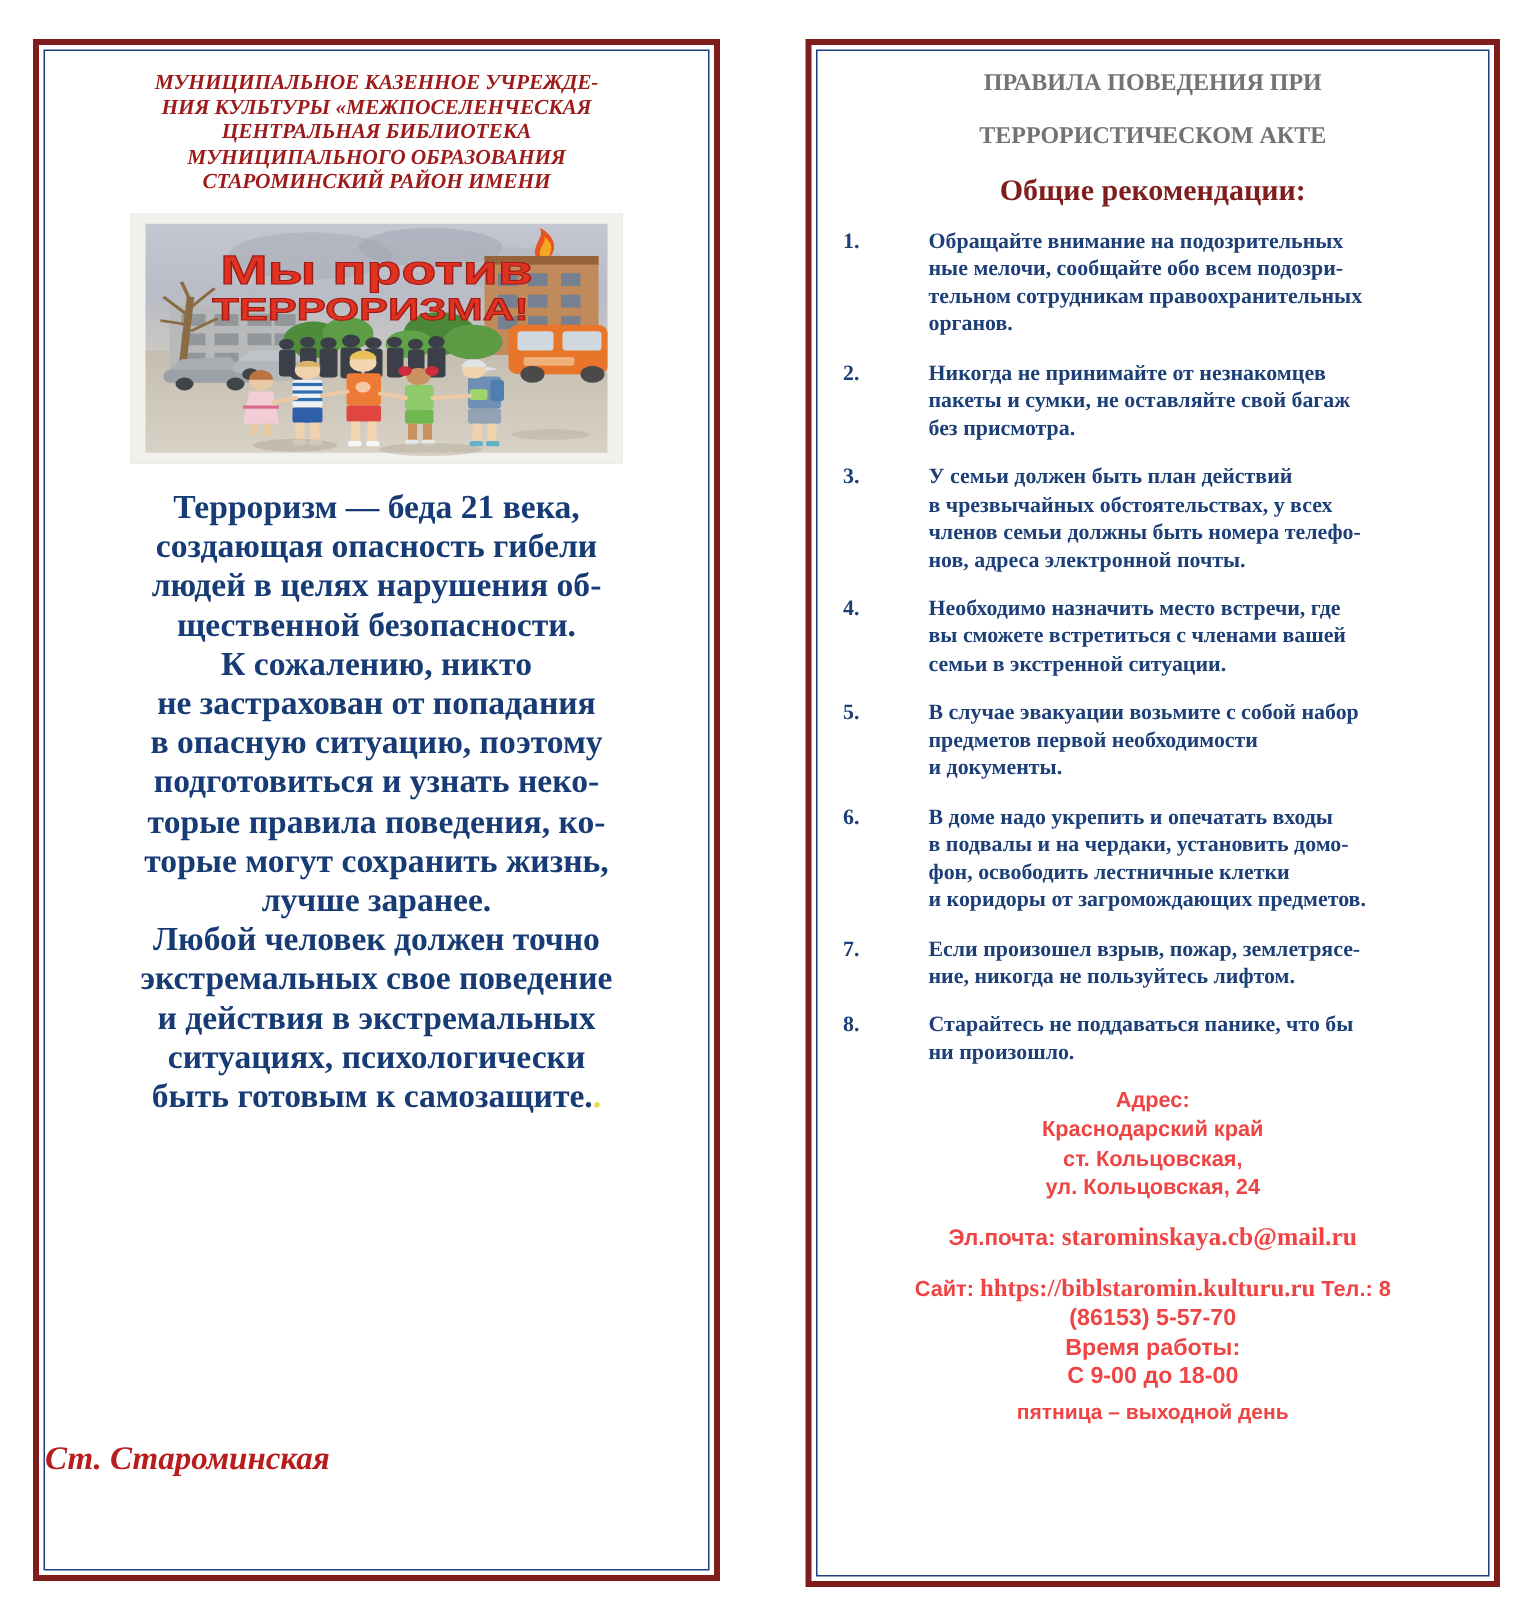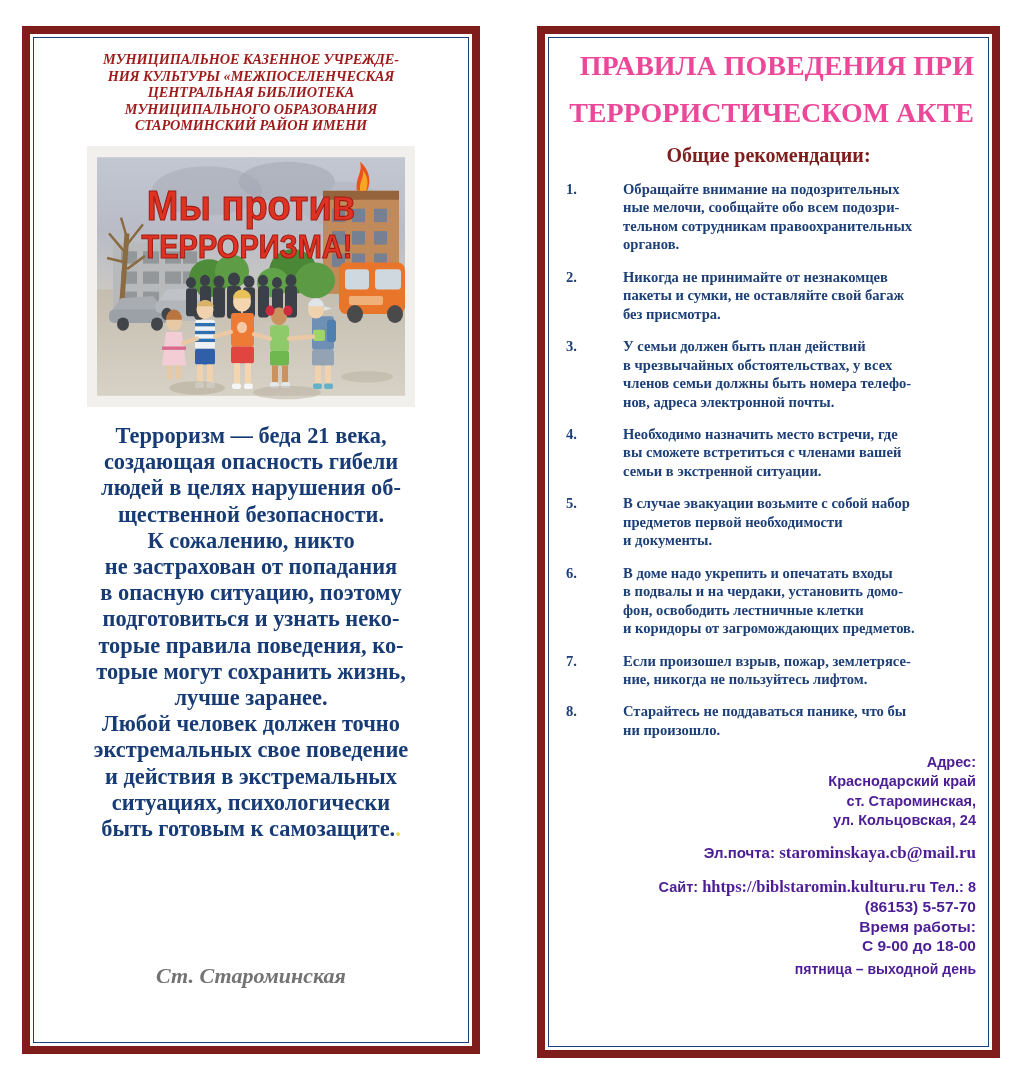--- a/index.html
+++ b/index.html
@@ -10,21 +10,21 @@
     font-family: "Liberation Serif", serif;
     overflow: hidden;
     position: relative;
   }
   .sheet { position: absolute; inset: 0; }
 
   
   .panel {
     position: absolute;
     background: #ffffff;
-    border: 8px solid #7f1d1d;
+    border: 4px solid #7f1d1d;
     padding: 3px;
   }
   .panel-inner {
     width: 100%;
     height: 100%;
     border: 1px solid #1c3f80;
     background: #ffffff;
     position: relative;
     overflow: hidden;
   }
@@ -40,21 +40,21 @@
     font-style: italic;
     font-size: 14.3px;
     line-height: 1.16;
     letter-spacing: -0.1px;
   }
   .org-title div { white-space: nowrap; }
 
   .poster-wrap {
     margin: 12px auto 0 auto;
     width: 328px;
-    height: 261px;
+    height: 167px;
     position: relative;
   }
   .poster {
     width: 100%; height: 100%;
     display: block;
     background: #cfd3d8;
   }
 
   .lead-text {
     margin: 16px 14px 0 14px;
@@ -64,35 +64,34 @@
     font-size: 22.4px;
     line-height: 1.17;
   }
   .lead-text p { margin: 0; }
   .lead-text .dot { color: #e8d84a; }
 
   .signature {
     position: absolute;
     left: 0; right: 0;
     top: 925px;
-    text-align: center;
-    color: #737373;
+    color: #b91c1c;
     font-weight: bold;
     font-style: italic;
     font-size: 22px;
     font-family: "Liberation Serif", serif;
   }
 
   
   .rules-title {
     margin: 14px 14px 0 14px;
-    text-align: right;
-    color: #ec4899;
-    font-weight: bold;
-    font-size: 28px;
+    text-align: center;
+    color: #737373;
+    font-weight: bold;
+    font-size: 16px;
     line-height: 1.0;
   }
   .rules-title .l1 { display: block; }
   .rules-title .l2 { display: block; margin-top: 19px; }
 
   .rules-sub {
     margin-top: 17px;
     text-align: center;
     color: #7f1d1d;
     font-weight: bold;
@@ -112,22 +111,22 @@
     font-size: 14.6px;
     line-height: 1.265;
   }
   .rule-num { width: 57px; flex: 0 0 57px; }
   .rule-text { flex: 1 1 auto; }
   .rule-text span { display: block; white-space: nowrap; }
 
   
   .contacts {
     margin: 6px 12px 0 12px;
-    text-align: right;
-    color: #4c1d95;
+    text-align: center;
+    color: #ef4444;
   }
   .addr-block {
     font-family: "Liberation Sans", sans-serif;
     font-weight: bold;
     font-size: 14.5px;
     line-height: 1.32;
   }
   .email-line {
     margin-top: 13px;
     font-size: 15px;
@@ -475,21 +474,21 @@
             <span>Старайтесь не поддаваться панике, что бы</span>
             <span>ни произошло.</span>
           </span>
         </li>
       </ol>
 
       <div class="contacts">
         <div class="addr-block">
           <div>Адрес:</div>
           <div>Краснодарский край</div>
-          <div>ст. Староминская,</div>
+          <div>ст. Кольцовская,</div>
           <div>ул. Кольцовская, 24</div>
         </div>
 
         <div class="email-line">
           <span>Эл.почта:</span>
           <span class="email-addr">starominskaya.cb@mail.ru</span>
         </div>
 
         <div class="site-line">
           <span>Сайт:</span>

